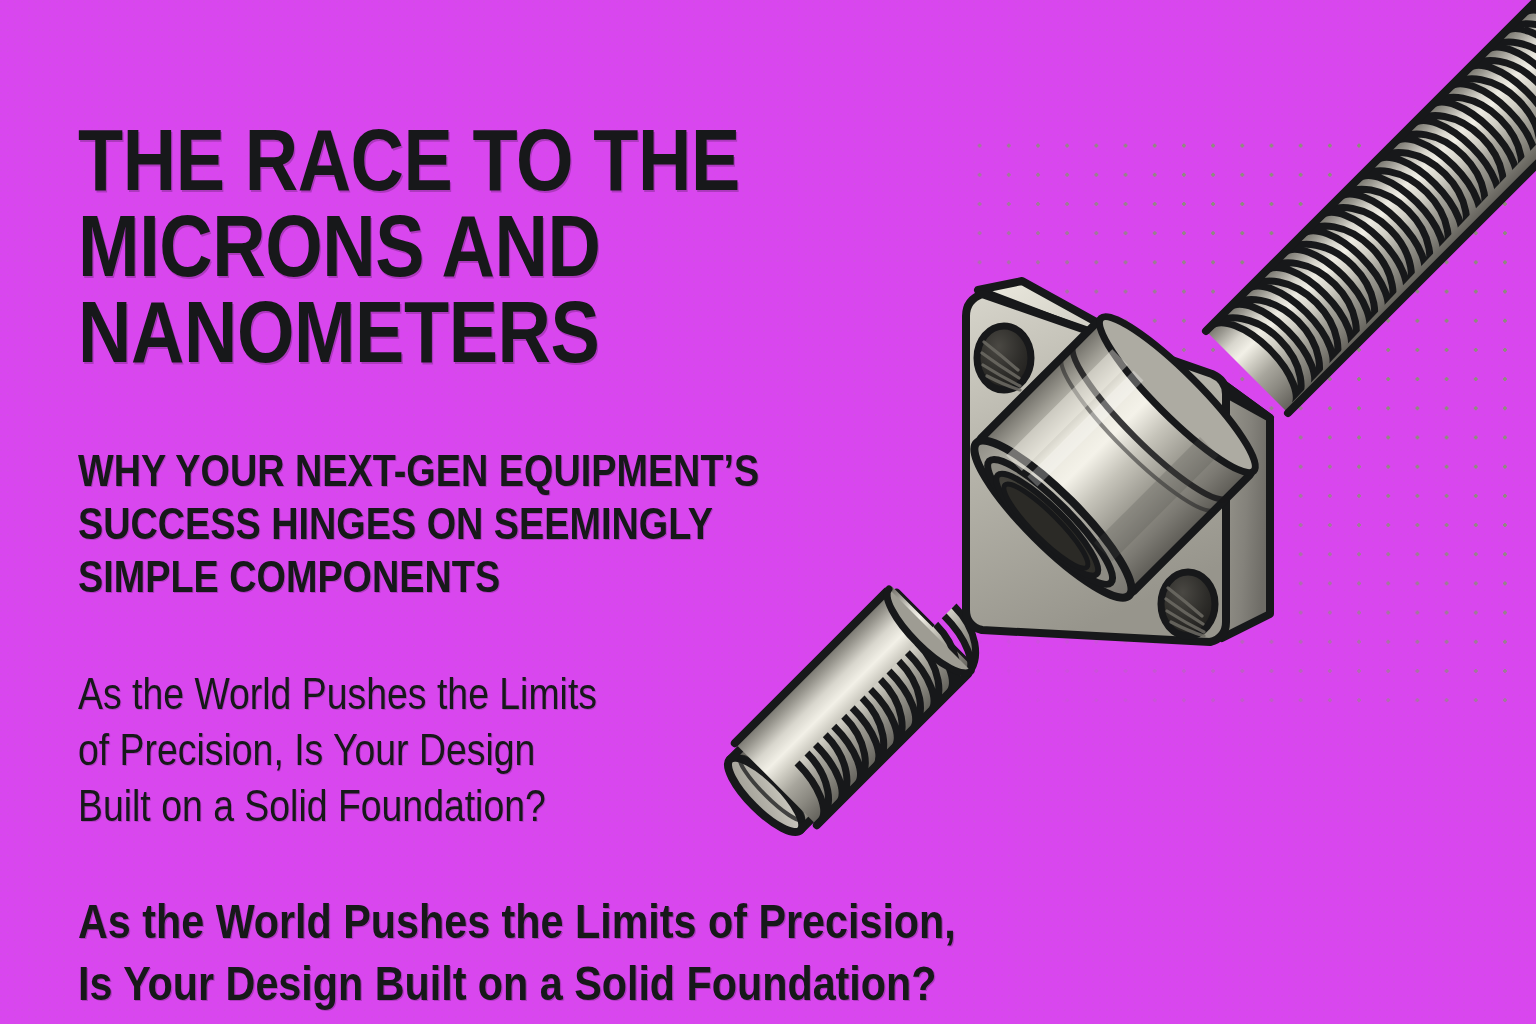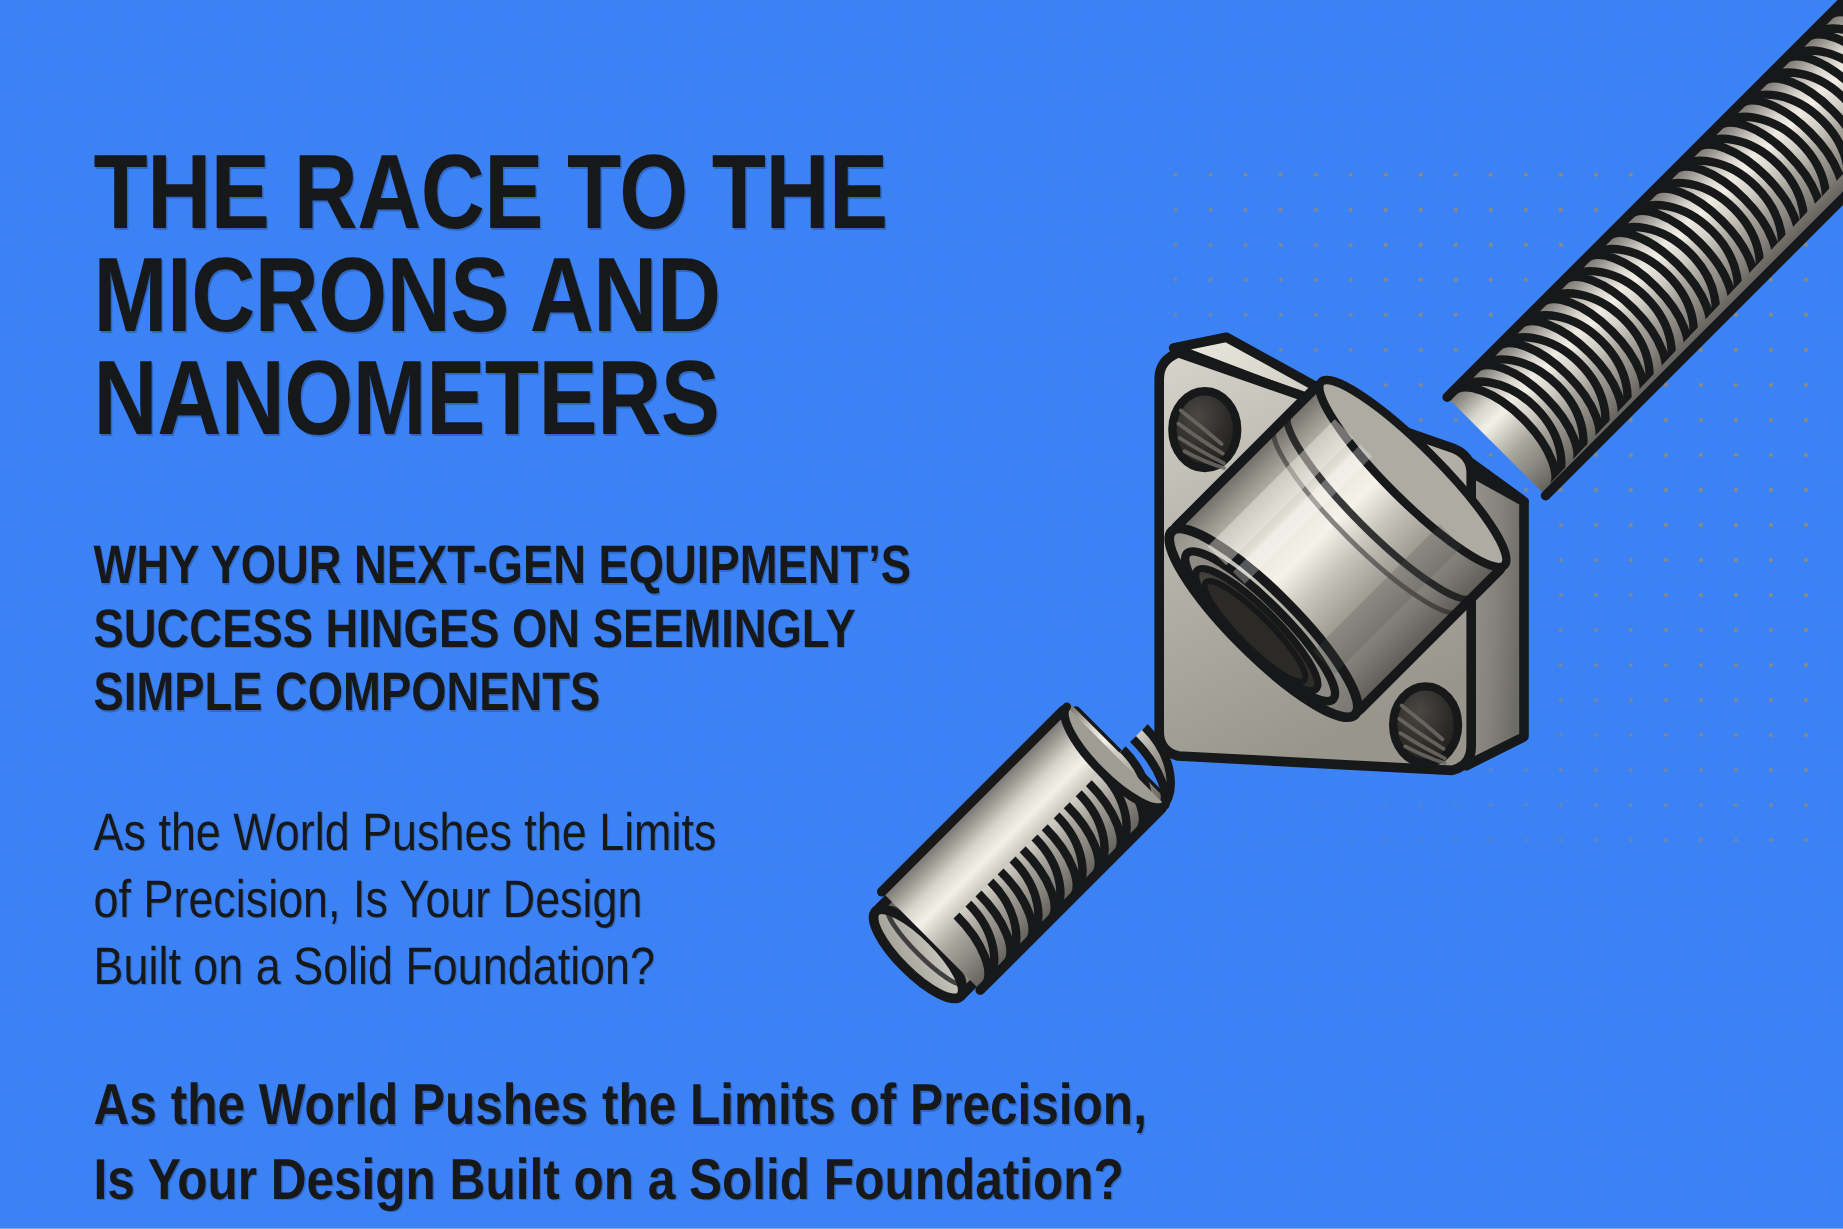--- a/index.html
+++ b/index.html
@@ -6,21 +6,21 @@
   html, body {
     margin: 0;
     padding: 0;
     background: #efe9d8;
   }
   .stage {
     position: relative;
     width: 1536px;
     height: 1024px;
     overflow: hidden;
-    background: #3b82f6;
+    background: #d946ef;
     font-family: "Liberation Sans", sans-serif;
     -webkit-font-smoothing: antialiased;
   }
 
   
   .grain {
     position: absolute;
     inset: 0;
     pointer-events: none;
     opacity: .55;

